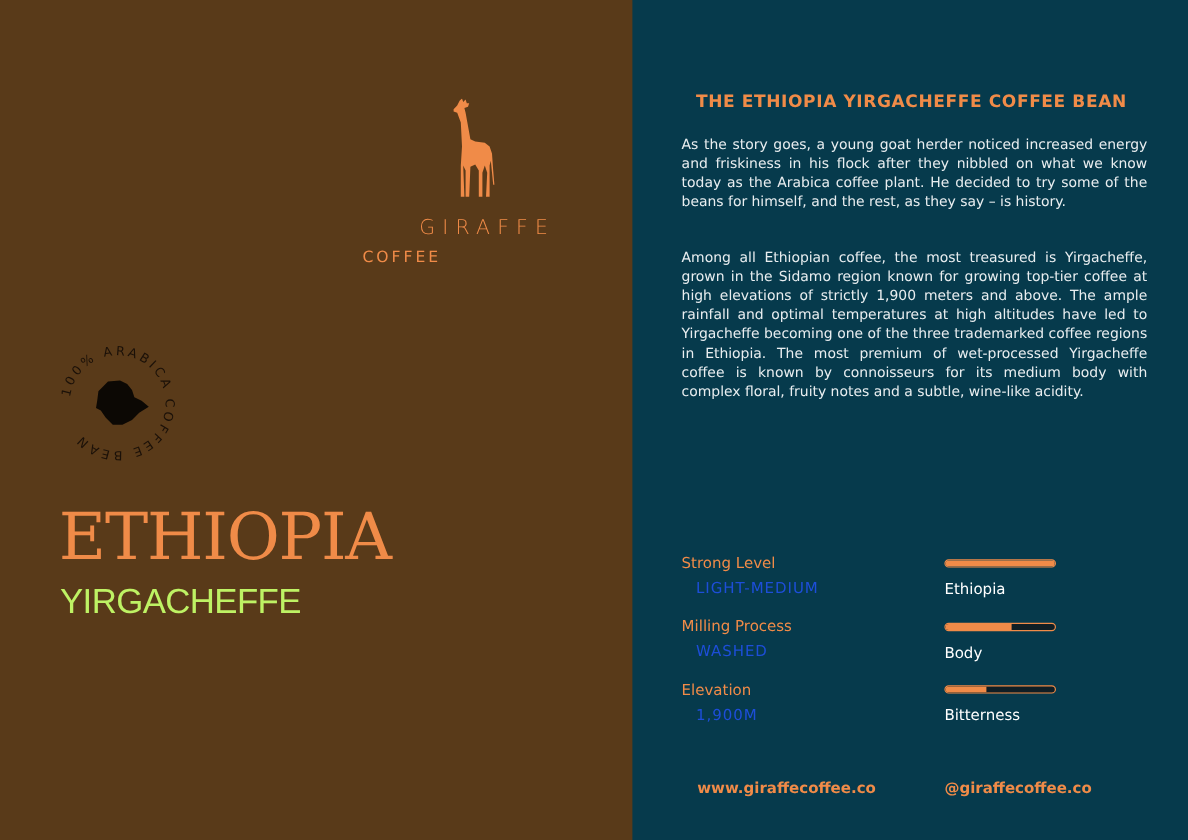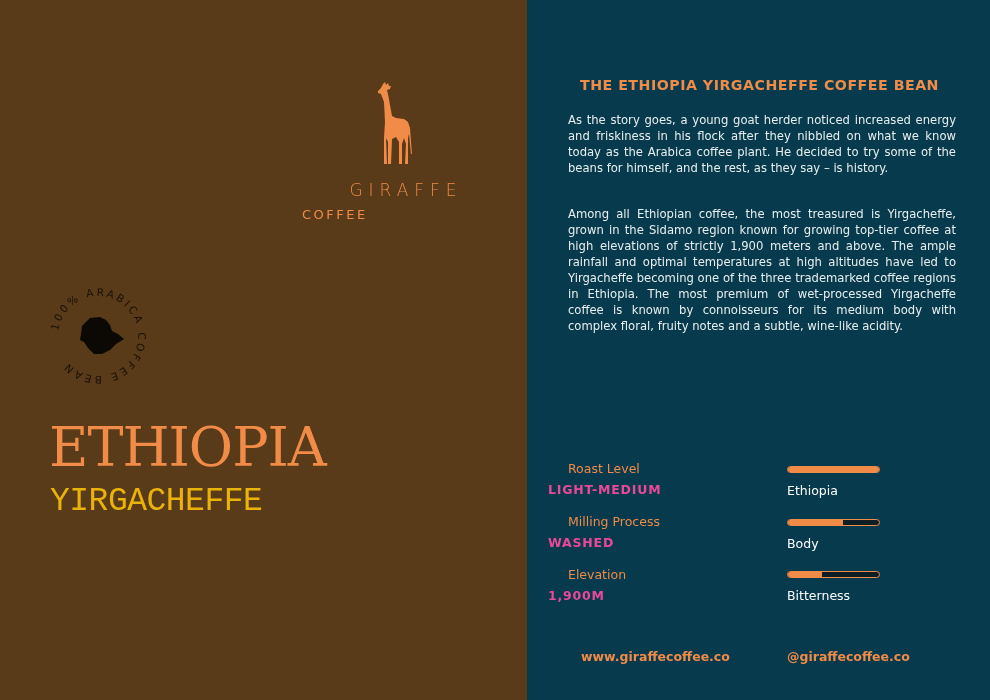--- a/index.html
+++ b/index.html
@@ -28,21 +28,21 @@
     color: #f08b48; font-size: 13px; letter-spacing: 2.5px; padding-left: 2px;
   }
   .badge { position: absolute; left: 46px; top: 284px; width: 104px; height: 104px; }
   .title-main {
     position: absolute; left: 49px; top: 417px;
     color: #f08b48; font-family: "DejaVu Serif", serif; font-size: 54px;
     line-height: 62px; letter-spacing: -1px;
   }
   .title-sub {
     position: absolute; left: 50px; top: 481px;
-    color: #eab308; font-family: Liberation Mono, monospace; font-size: 33px;
+    color: #bef264; font-family: Liberation Sans, sans-serif; font-size: 29px;
     line-height: 42px; letter-spacing: -0.5px;
   }
   .tagline {
     position: absolute; left: 50px; top: 536px;
     color: #f1e7dc; font-family: "DejaVu Serif", serif; font-style: italic;
     font-size: 17px; line-height: 24px;
   }
   .intro {
     position: absolute; left: 50px; top: 568px; width: 330px;
     color: #f1e7dc; font-size: 13.2px; line-height: 19.5px;
@@ -54,22 +54,22 @@
   .r-para {
     position: absolute; left: 568px; width: 388px;
     color: #e9eef0; font-size: 11.6px; line-height: 16px; text-align: justify;
   }
   .p1 { top: 112px; }
   .p2 { top: 206px; }
   .spec-label {
     position: absolute; left: 568px; color: #f08b48; font-size: 12.5px;
   }
   .spec-value {
-    position: absolute; left: 548px; color: #ec4899; font-size: 12.5px;
-    font-weight: bold; letter-spacing: 0.8px;
+    position: absolute; left: 580px; color: #1d4ed8; font-size: 12.5px;
+    font-weight: normal; letter-spacing: 0.8px;
   }
   .meter {
     position: absolute; left: 787px; width: 93px; height: 7px;
     border: 1.5px solid #f08b48; border-radius: 5px; background: #0f1e25;
     box-sizing: border-box; overflow: hidden;
   }
   .meter-fill { height: 100%; background: #f08b48; }
   .meter-label {
     position: absolute; left: 787px; color: #ffffff; font-size: 12.5px;
   }
@@ -101,21 +101,21 @@
   <div class="title-main">ETHIOPIA</div>
   <div class="title-sub">YIRGACHEFFE</div>
 </div>
 
 <div class="right"></div>
 
 <div class="r-heading">THE ETHIOPIA YIRGACHEFFE COFFEE BEAN</div>
 <div class="r-para p1">As the story goes, a young goat herder noticed increased energy and friskiness in his flock after they nibbled on what we know today as the Arabica coffee plant. He decided to try some of the beans for himself, and the rest, as they say – is history.</div>
 <div class="r-para p2">Among all Ethiopian coffee, the most treasured is Yirgacheffe, grown in the Sidamo region known for growing top-tier coffee at high elevations of strictly 1,900 meters and above. The ample rainfall and optimal temperatures at high altitudes have led to Yirgacheffe becoming one of the three trademarked coffee regions in Ethiopia. The most premium of wet-processed Yirgacheffe coffee is known by connoisseurs for its medium body with complex floral, fruity notes and a subtle, wine-like acidity.</div>
 
-<div class="spec-label" style="top:461px">Roast Level</div>
+<div class="spec-label" style="top:461px">Strong Level</div>
 <div class="spec-value" style="top:482px">LIGHT-MEDIUM</div>
 <div class="spec-label" style="top:514px">Milling Process</div>
 <div class="spec-value" style="top:535px">WASHED</div>
 <div class="spec-label" style="top:567px">Elevation</div>
 <div class="spec-value" style="top:588px">1,900M</div>
 
 <div class="meter" style="top:466px">
   <div class="meter-fill" style="width: 100%;"></div>
 </div>
 <div class="meter-label" style="top:483px">Ethiopia</div>

